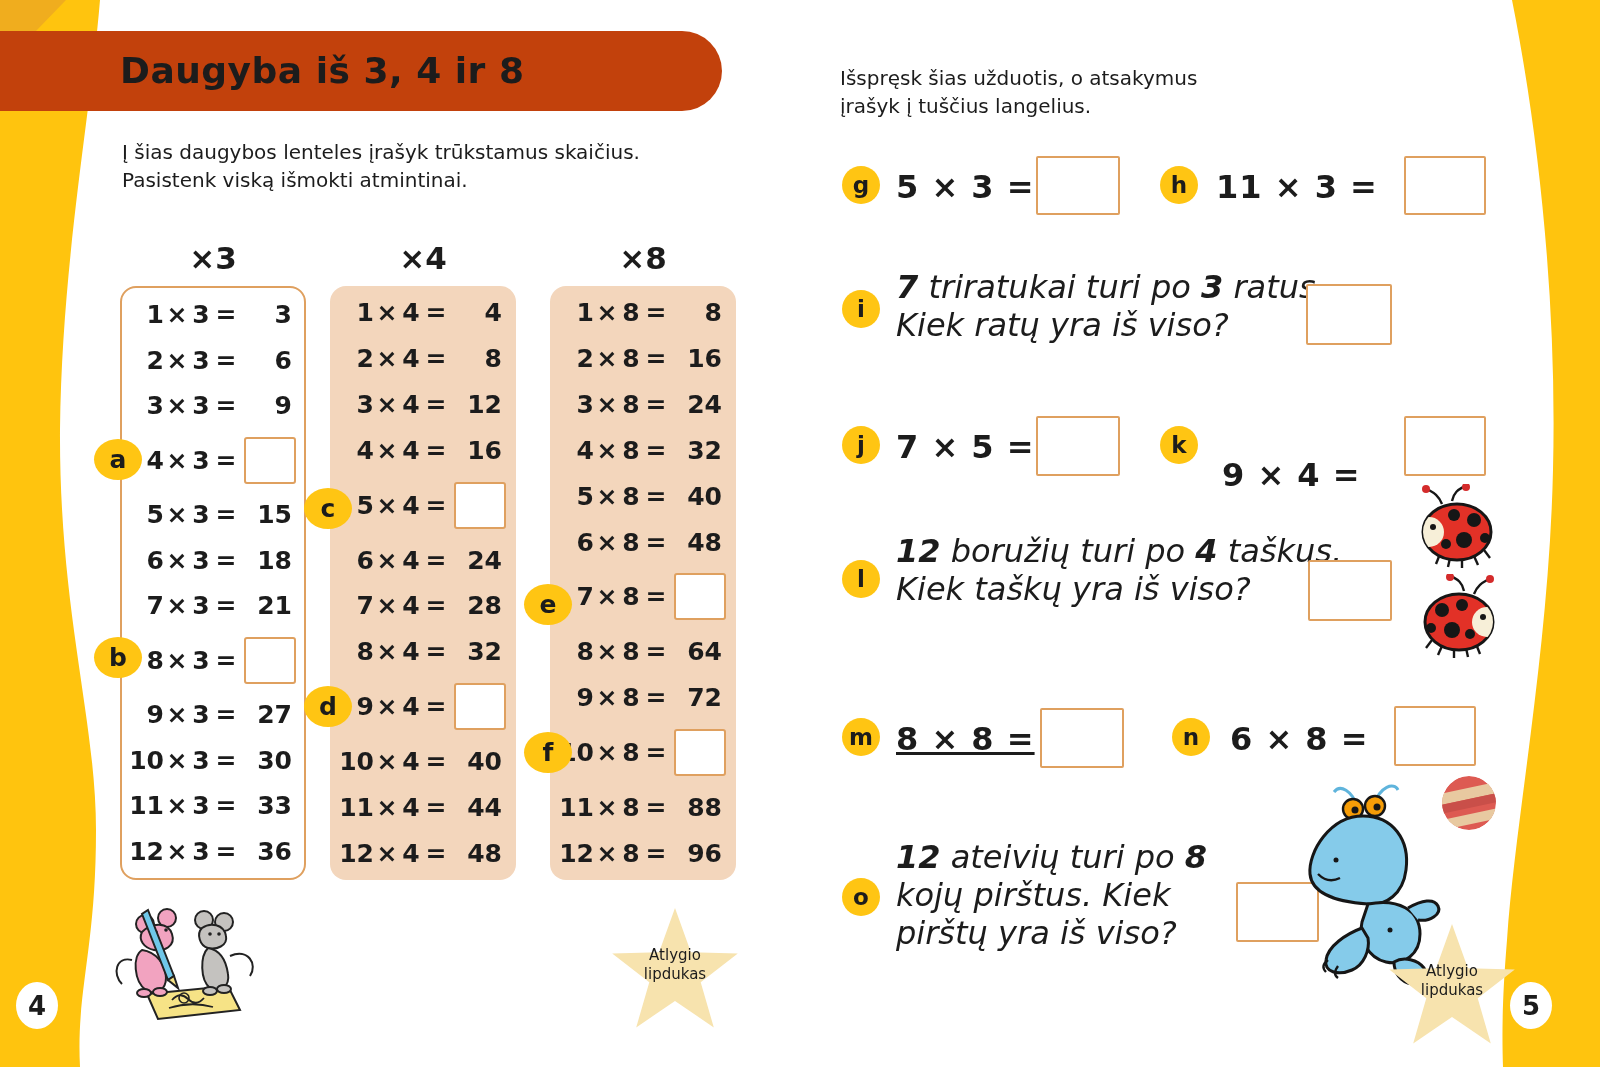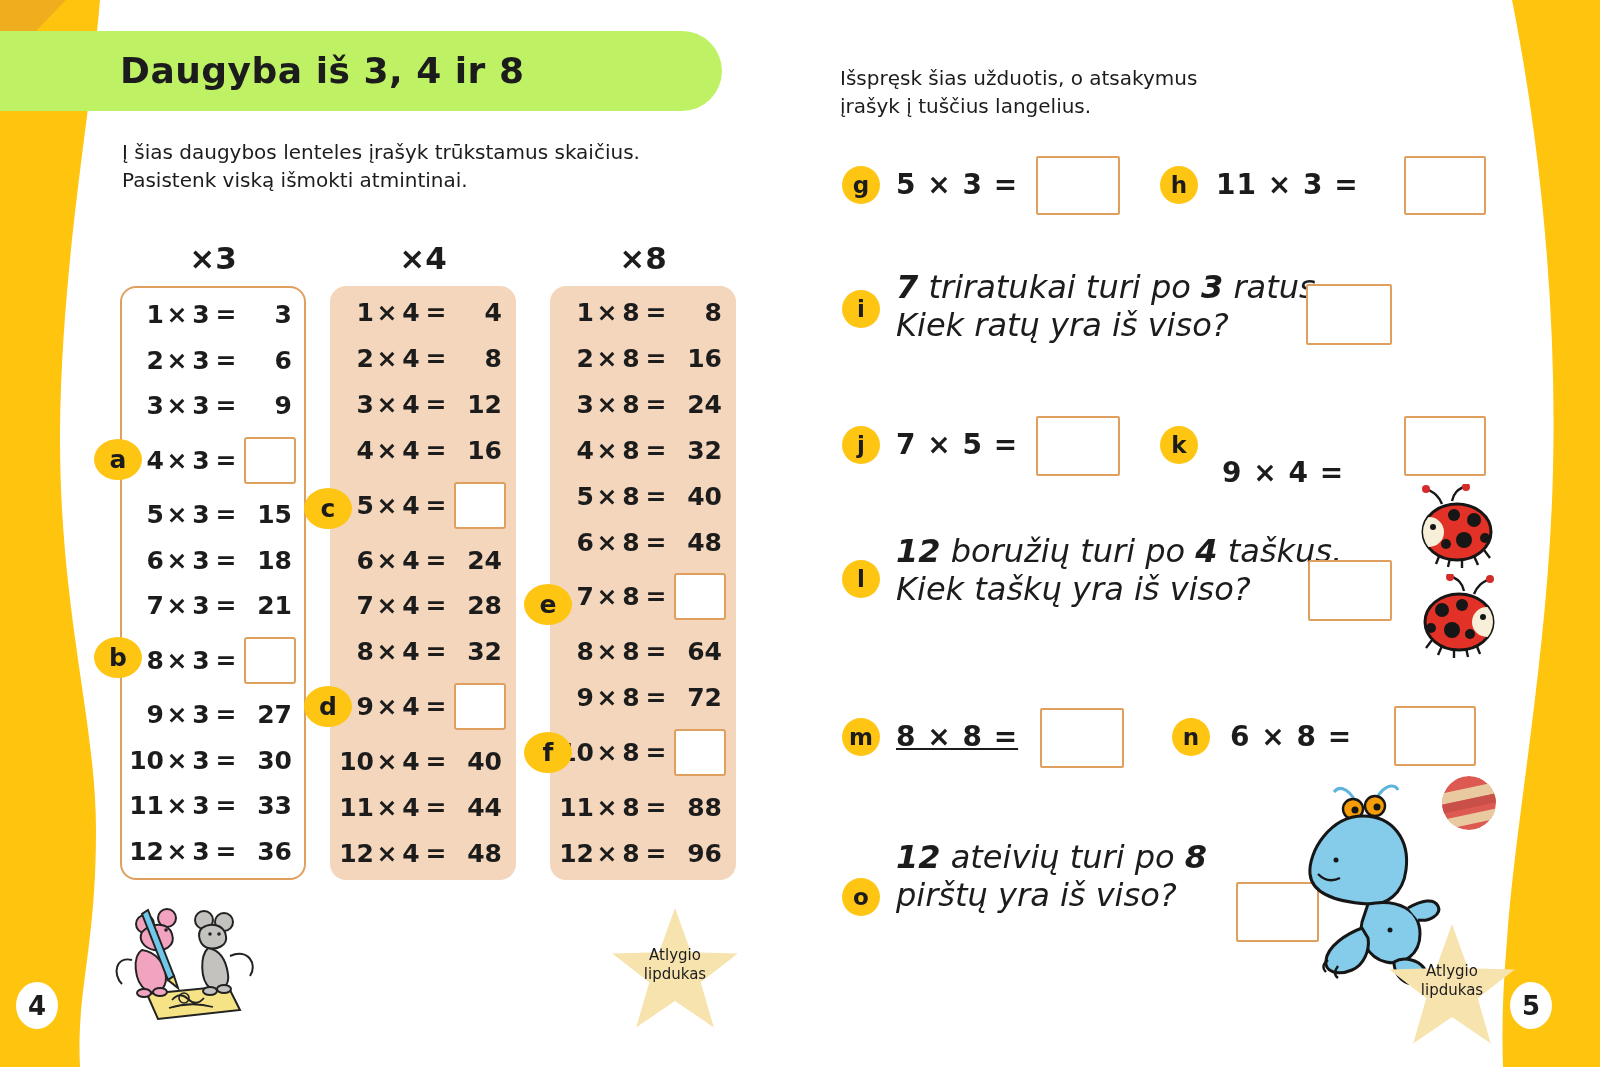--- a/index.html
+++ b/index.html
@@ -5,21 +5,21 @@
   html,body{margin:0;padding:0;background:#fff;}
   #canvas{position:relative;width:1600px;height:1067px;background:#ffffff;overflow:hidden;
           font-family:"DejaVu Sans","Liberation Sans",sans-serif;color:#1c1c1c;}
   .abs{position:absolute;}
   svg{display:block;}
 
   
   #left-band,#right-band{position:absolute;top:0;left:0;width:1600px;height:1067px;pointer-events:none;}
 
   
-  .title-band{position:absolute;left:0;top:31px;width:722px;height:80px;background:#bef264;border-radius:0 44px 44px 0;}
+  .title-band{position:absolute;left:0;top:31px;width:722px;height:80px;background:#c2410c;border-radius:0 44px 44px 0;}
   .title{position:absolute;left:120px;top:0;line-height:80px;font-size:36px;font-weight:700;letter-spacing:.5px;}
 
   .instr{position:absolute;font-size:20px;line-height:28px;}
 
   
   .tbl-header{position:absolute;top:240px;width:186px;text-align:center;font-size:31px;font-weight:700;}
   .tbl{position:absolute;top:286px;width:186px;height:594px;border-radius:16px;display:flex;flex-direction:column;justify-content:space-around;padding:4px 0;box-sizing:border-box;}
   .tbl.white{background:#ffffff;border:2px solid #DFA05F;}
   .tbl.peach{background:#F3D6BC;}
   .trow{display:grid;grid-template-columns:36px 26px 22px 28px 58px;align-items:center;justify-content:center;font-size:25px;font-weight:700;}
@@ -28,21 +28,21 @@
   .ta{text-align:right;padding-right:6px;}
   .tbox{width:48px;height:43px;background:#fff;border:2px solid #DFA05F;border-radius:3px;justify-self:end;margin-right:2px;}
 
   
   .lbl{position:absolute;width:48px;height:41px;background:#FFC513;border-radius:50%;
        display:flex;align-items:center;justify-content:center;font-size:25px;font-weight:700;}
   .pcirc{position:absolute;width:38px;height:38px;background:#FFC513;border-radius:50%;
        display:flex;align-items:center;justify-content:center;font-size:23px;font-weight:700;}
 
   
-  .expr{position:absolute;font-size:28px;font-weight:700;letter-spacing:1px;}
+  .expr{position:absolute;font-size:32px;font-weight:700;letter-spacing:1px;}
   .ptext{position:absolute;font-size:32px;line-height:38px;font-weight:400;font-style:italic;}
   .ptext b{font-weight:700;}
   .ansbox{position:absolute;background:#fff;border:2px solid #DFA05F;border-radius:2px;}
 
   
   .star-wrap{position:absolute;width:140px;height:140px;}
   .star-text{position:absolute;left:0;top:44px;width:140px;text-align:center;font-size:15px;line-height:19px;color:#1c1c1c;}
   .pagenum{position:absolute;width:42px;height:47px;background:#fff;border-radius:50%;
        display:flex;align-items:center;justify-content:center;font-size:26px;font-weight:700;}
 </style>
@@ -469,20 +469,21 @@
   <div class="expr" style="left:896px;top:720px;text-decoration:underline;">8 × 8 =</div>
   <div class="ansbox" style="left:1040px;top:708px;width:80px;height:56px;"></div>
 
   <div class="pcirc" style="left:1172px;top:718px;">n</div>
   <div class="expr" style="left:1230px;top:720px;">6 × 8 =</div>
   <div class="ansbox" style="left:1394px;top:706px;width:78px;height:56px;"></div>
 
   <div class="pcirc" style="left:842px;top:878px;">o</div>
   <div class="ptext" style="left:896px;top:838px;">
     <div><b>12</b><span> ateivių turi po </span><b>8</b></div>
+    <div>kojų pirštus. Kiek</div>
     <div>pirštų yra iš viso?</div>
   </div>
   <div class="ansbox" style="left:1236px;top:882px;width:79px;height:56px;"></div>
 
   <svg class="abs" style="left:1440px;top:774px;" width="58" height="58" viewBox="0 0 58 58">
     <clipPath id="ballclip">
         <circle cx="29" cy="29" r="27"></circle>
       </clipPath>
     <g clip-path="url(#ballclip)">
       <circle cx="29" cy="29" r="27" fill="#DD5A52"></circle>

